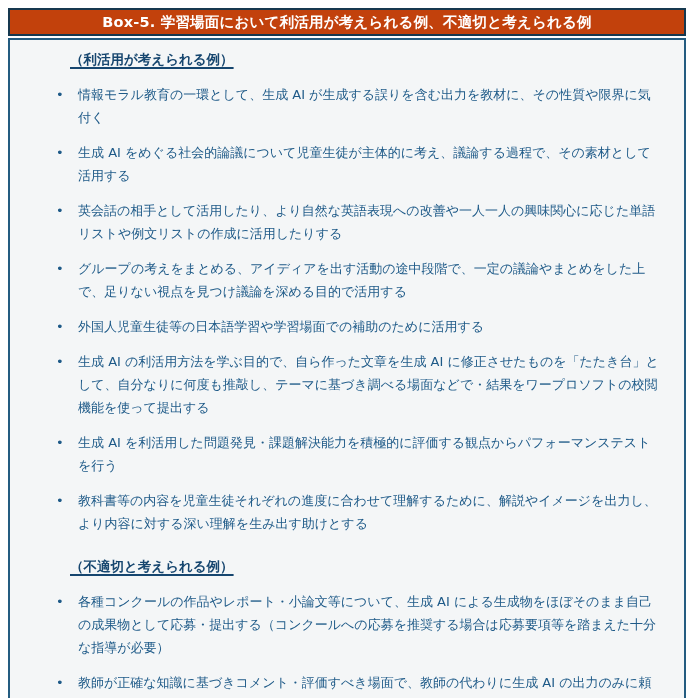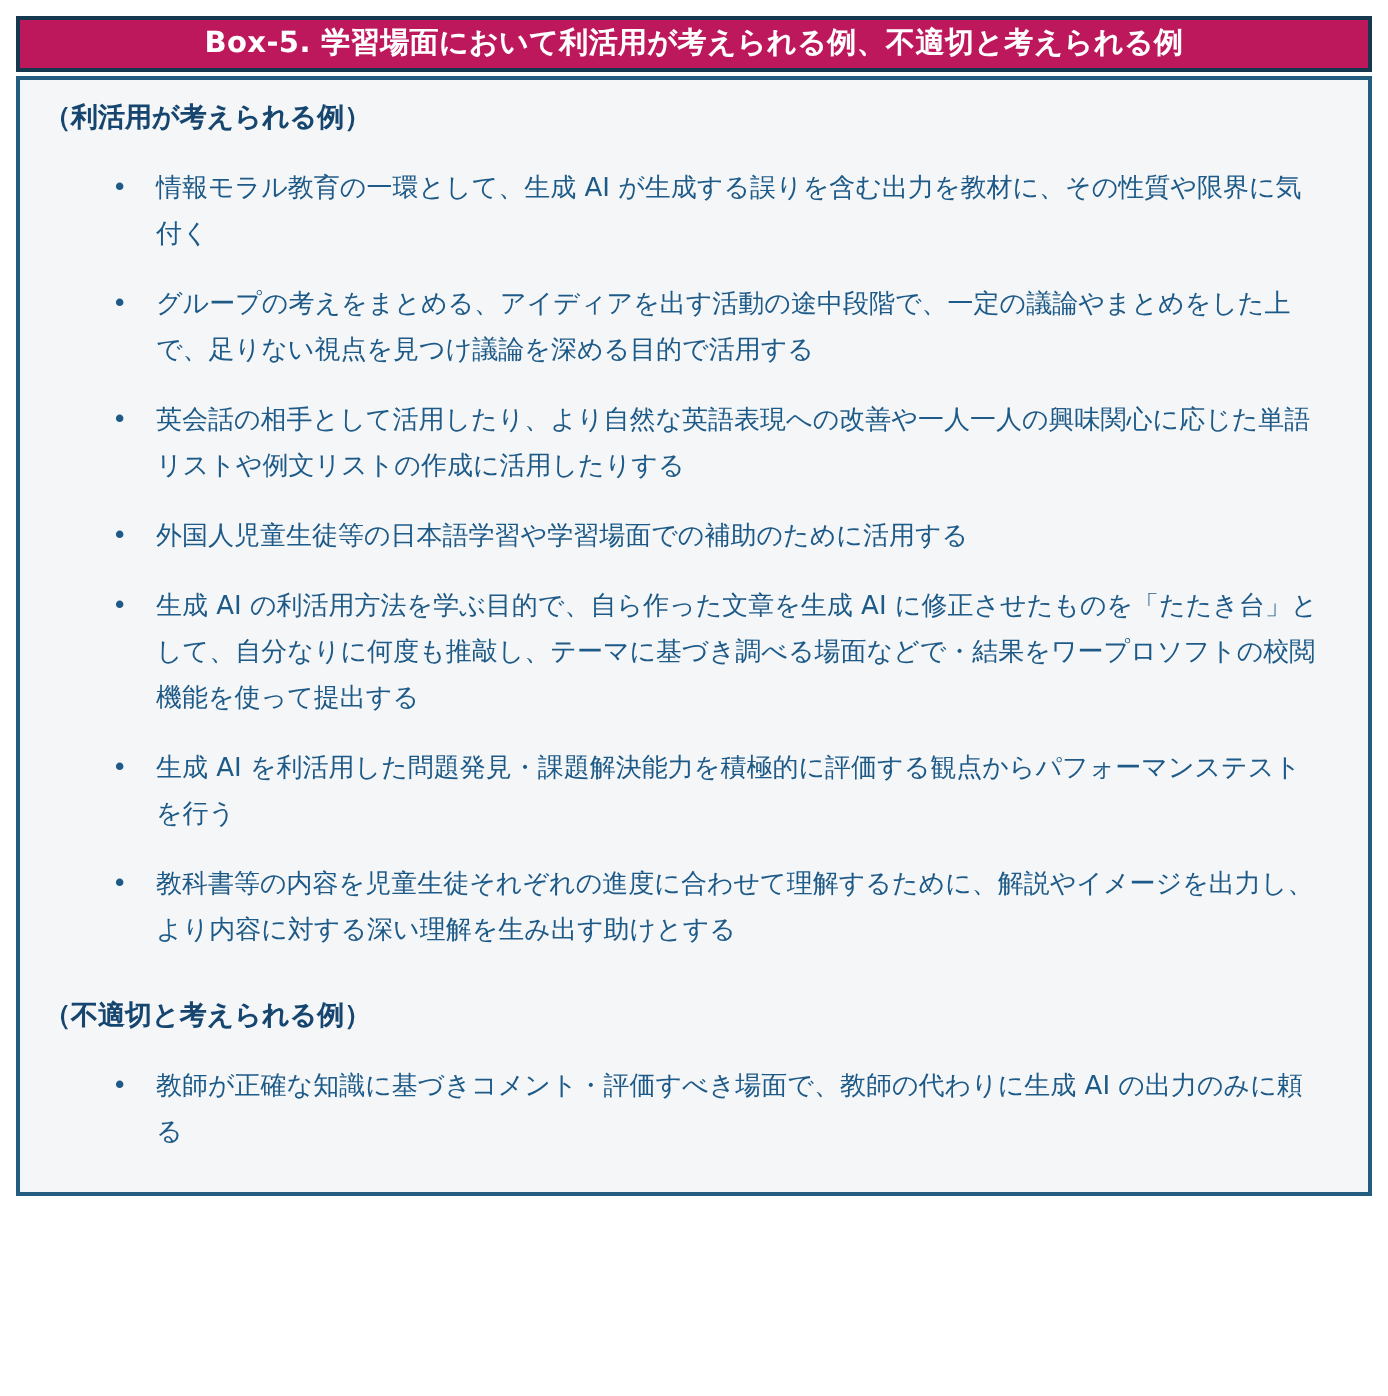--- a/index.html
+++ b/index.html
@@ -7,21 +7,21 @@
     width: 694px;
     height: 698px;
     box-sizing: border-box;
     padding: 8px;
     font-family: "DejaVu Sans", "Liberation Sans", sans-serif;
     overflow: hidden;
   }
   .box-header {
     box-sizing: border-box;
     border: 2px solid #16384f;
-    background: #be185d;
+    background: #c2410c;
     color: #ffffff;
     height: 28px;
     line-height: 24px;
     text-align: center;
     font-size: 14.5px;
     font-weight: bold;
     letter-spacing: 0.2px;
     margin-bottom: 2px;
   }
   .box-body {
@@ -34,22 +34,24 @@
     line-height: 23px;
   }
   .section-heading {
     margin: 0;
     font-size: 13.5px;
     font-weight: bold;
     color: #16466f;
     line-height: 23px;
   }
   .section-heading > span {
+    text-decoration: underline;
     text-decoration-thickness: 1.5px;
     text-underline-offset: 3px;
+    margin-left: 48px;
   }
   .section + .section { margin-top: 20px; }
   ul.bullets {
     list-style: none;
     margin: 4px 0 0 0;
     padding: 0;
   }
   ul.bullets li {
     position: relative;
     padding-left: 44px;
@@ -73,32 +75,34 @@
 </div>
 
 <div class="box-body">
 
   <div class="section">
     <h3 class="section-heading">
       <span>（利活用が考えられる例）</span>
     </h3>
     <ul class="bullets">
       <li>情報モラル教育の一環として、生成 AI が生成する誤りを含む出力を教材に、その性質や限界に気付く</li>
+      <li>生成 AI をめぐる社会的論議について児童生徒が主体的に考え、議論する過程で、その素材として活用する</li>
+      <li>英会話の相手として活用したり、より自然な英語表現への改善や一人一人の興味関心に応じた単語リストや例文リストの作成に活用したりする</li>
       <li>グループの考えをまとめる、アイディアを出す活動の途中段階で、一定の議論やまとめをした上で、足りない視点を見つけ議論を深める目的で活用する</li>
-      <li>英会話の相手として活用したり、より自然な英語表現への改善や一人一人の興味関心に応じた単語リストや例文リストの作成に活用したりする</li>
       <li>外国人児童生徒等の日本語学習や学習場面での補助のために活用する</li>
       <li>生成 AI の利活用方法を学ぶ目的で、自ら作った文章を生成 AI に修正させたものを「たたき台」として、自分なりに何度も推敲し、テーマに基づき調べる場面などで・結果をワープロソフトの校閲機能を使って提出する</li>
       <li>生成 AI を利活用した問題発見・課題解決能力を積極的に評価する観点からパフォーマンステストを行う</li>
       <li>教科書等の内容を児童生徒それぞれの進度に合わせて理解するために、解説やイメージを出力し、より内容に対する深い理解を生み出す助けとする</li>
     </ul>
   </div>
 
   <div class="section">
     <h3 class="section-heading">
       <span>（不適切と考えられる例）</span>
     </h3>
     <ul class="bullets">
+      <li>各種コンクールの作品やレポート・小論文等について、生成 AI による生成物をほぼそのまま自己の成果物として応募・提出する（コンクールへの応募を推奨する場合は応募要項等を踏まえた十分な指導が必要）</li>
       <li>教師が正確な知識に基づきコメント・評価すべき場面で、教師の代わりに生成 AI の出力のみに頼る</li>
 
     </ul>
   </div>
 
 </div>
 
 </body></html>

